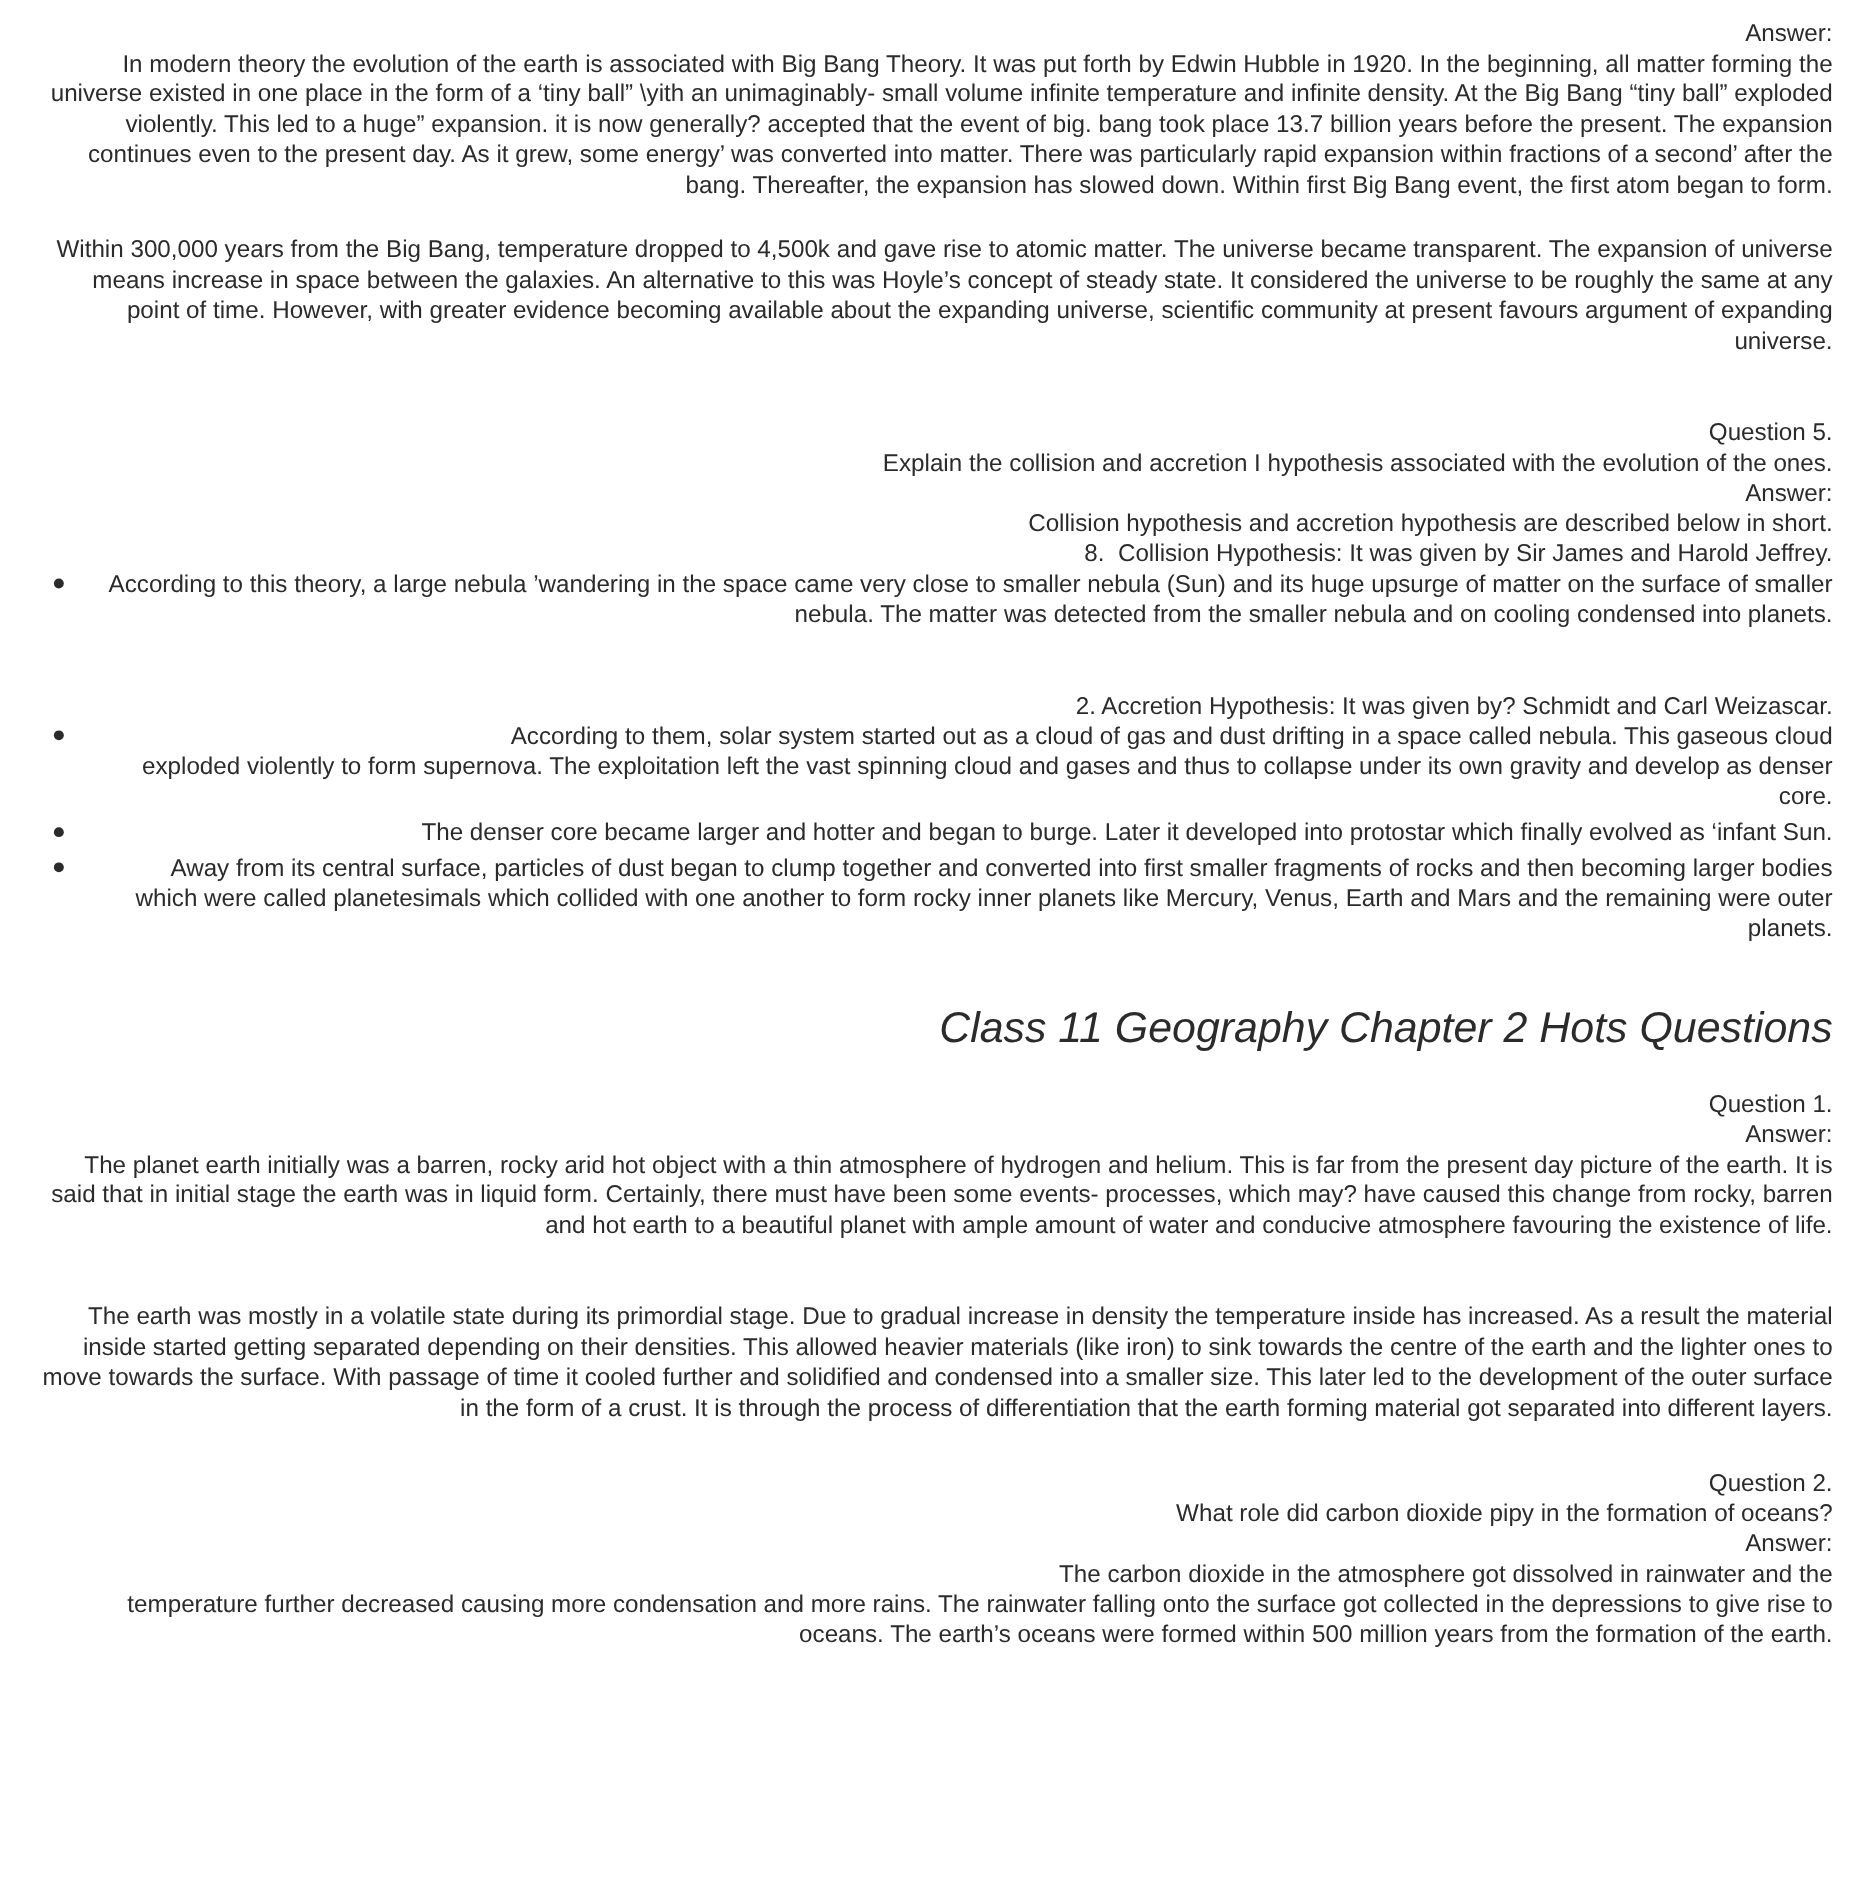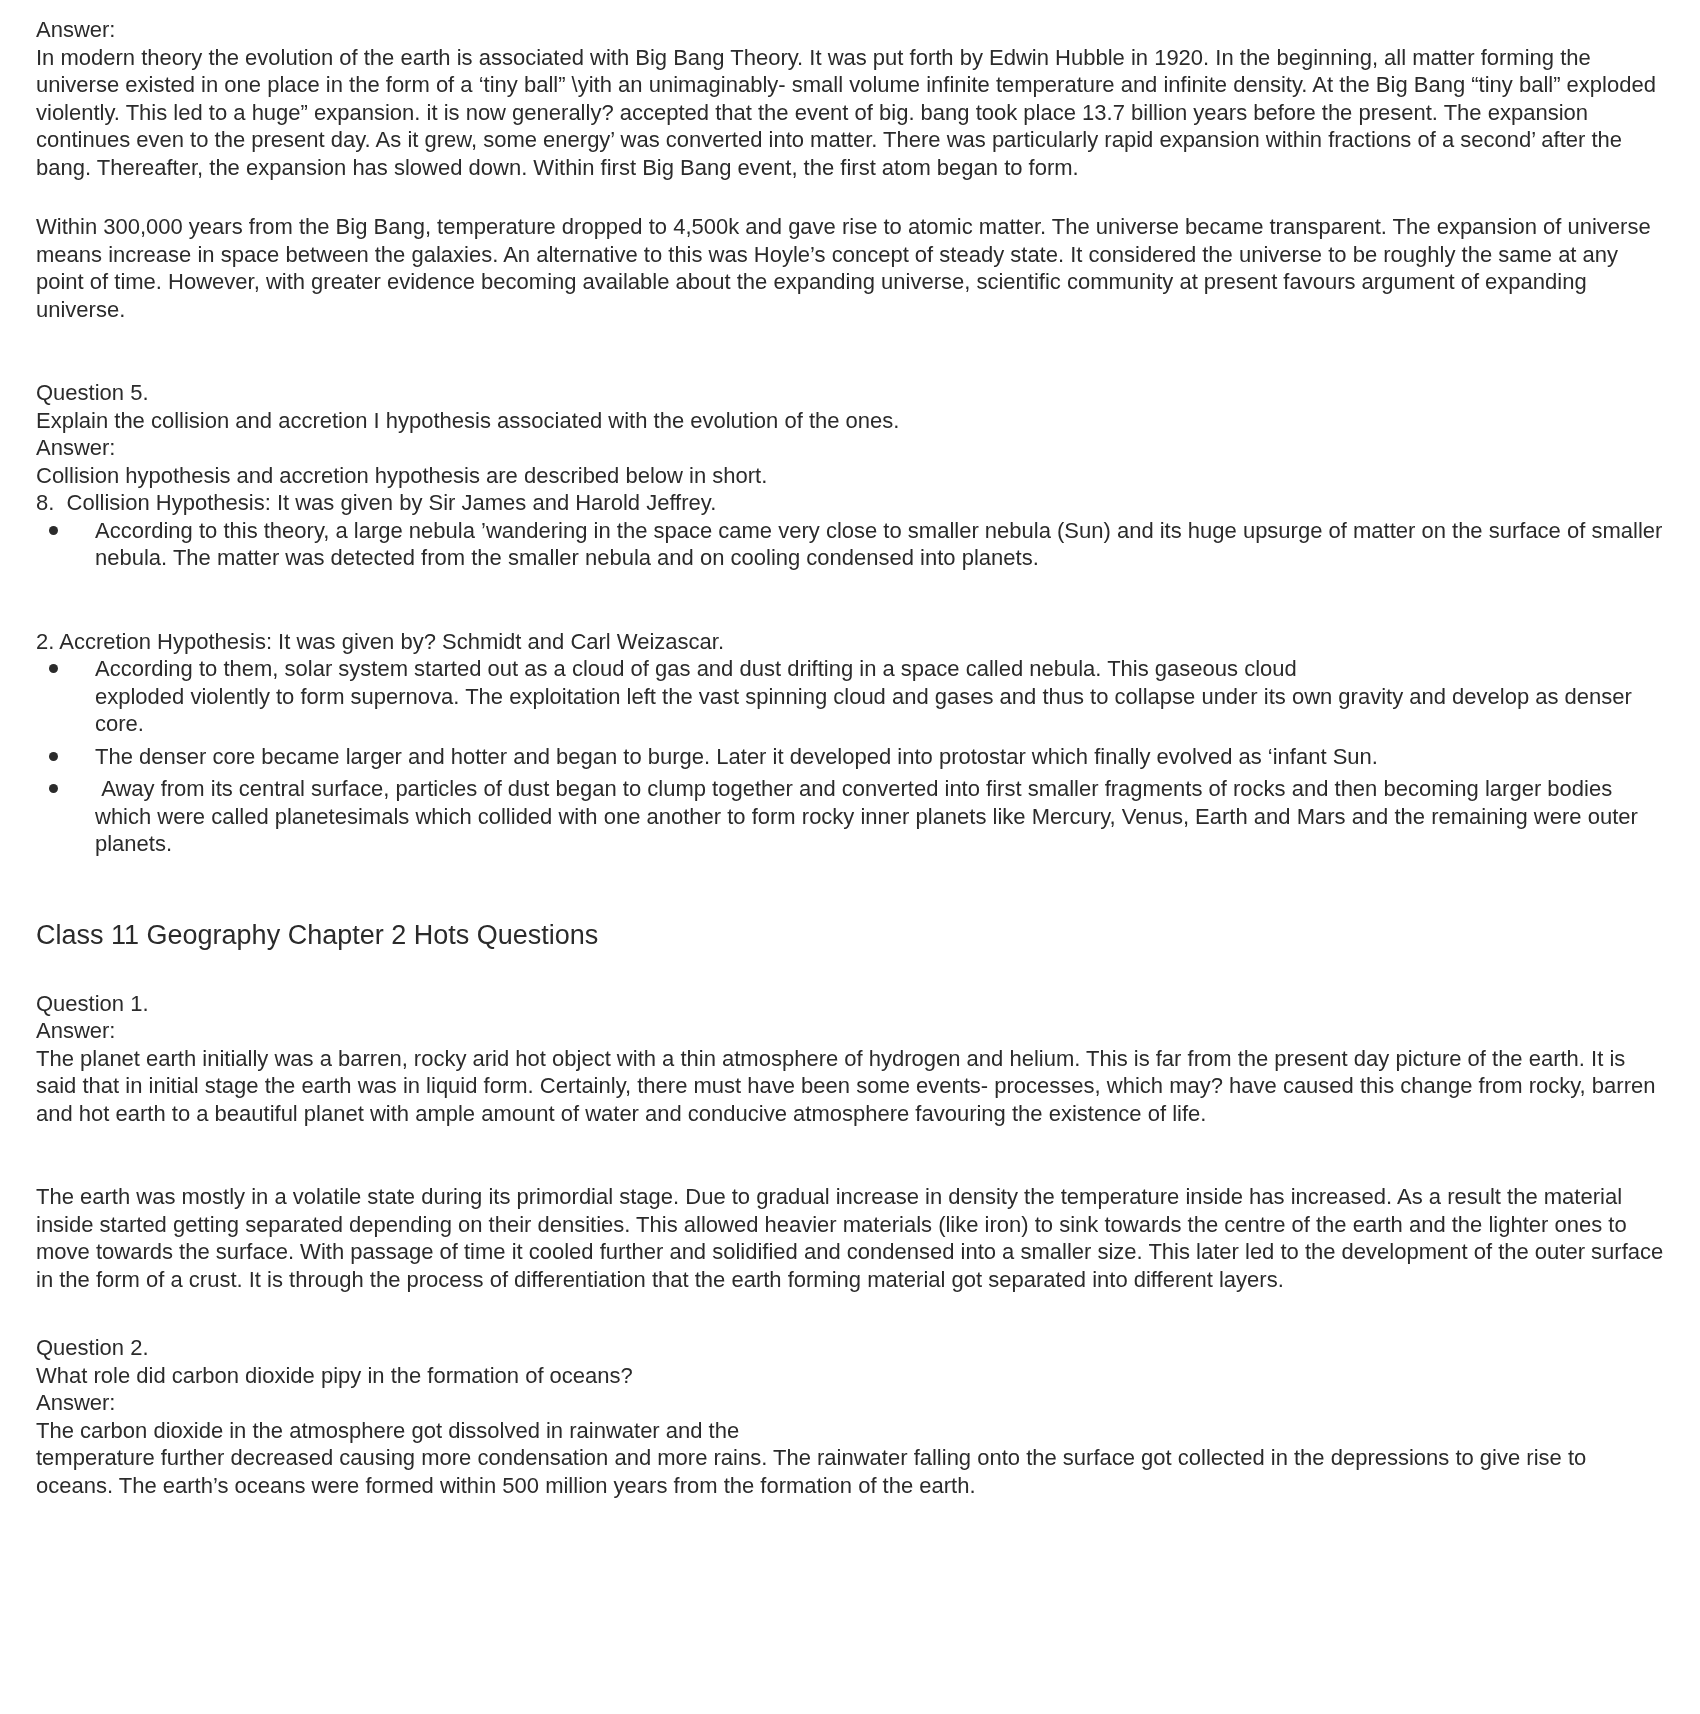--- a/index.html
+++ b/index.html
@@ -13,36 +13,38 @@
     box-sizing: border-box;
   }
   .doc {
     box-sizing: border-box;
     width: 1700px;
     padding: 16px 34px 24px 36px;
     color: #2b2b2b;
     font-family: "Liberation Sans", "DejaVu Sans", sans-serif;
     font-size: 22px;
     line-height: 27.5px;
+    text-align: right;
   }
   .txt {
     white-space: pre-wrap;
   }
   .block { margin: 0; }
   .gap-36 { margin-top: 36px; }
   .gap-38 { margin-top: 32px; }
   .gap-41 { margin-top: 41px; }
   .gap-56 { margin-top: 56px; }
   .gap-64 { margin-top: 64px; }
   h1.heading {
-    font-size: 27px;
+    font-size: 39px;
     line-height: 38px;
     font-weight: 400;
     margin: 58px 0 0 0;
     color: #2b2b2b;
+    font-style: italic;
   }
   ul.bullets {
     list-style: none;
     margin: 0;
     padding: 0;
   }
   ul.bullets li {
     position: relative;
     padding-left: 59px;
   }

